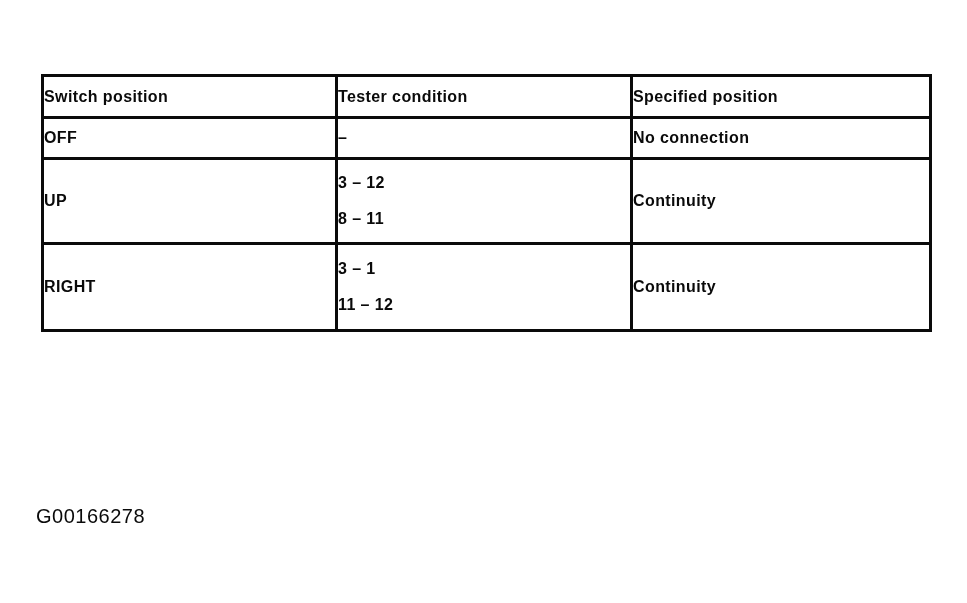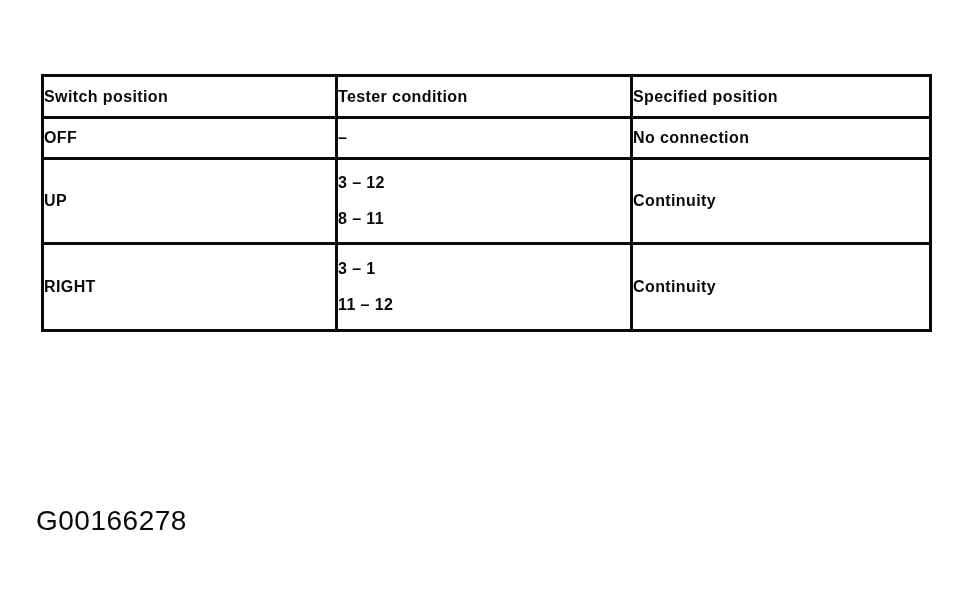--- a/index.html
+++ b/index.html
@@ -63,21 +63,21 @@
     display: flex;
     flex-direction: column;
     justify-content: space-evenly;
     height: 82px;
   }
   .conn-lines span { display: block; line-height: 24px; }
   .caption {
     position: absolute;
     left: 36px;
     top: 505px;
-    font-size: 28px;
+    font-size: 20px;
     font-weight: normal;
     letter-spacing: 0.5px;
     color: #0a0a0a;
   }
 </style>
 </head>
 <body>
 
 <div class="page">
 

